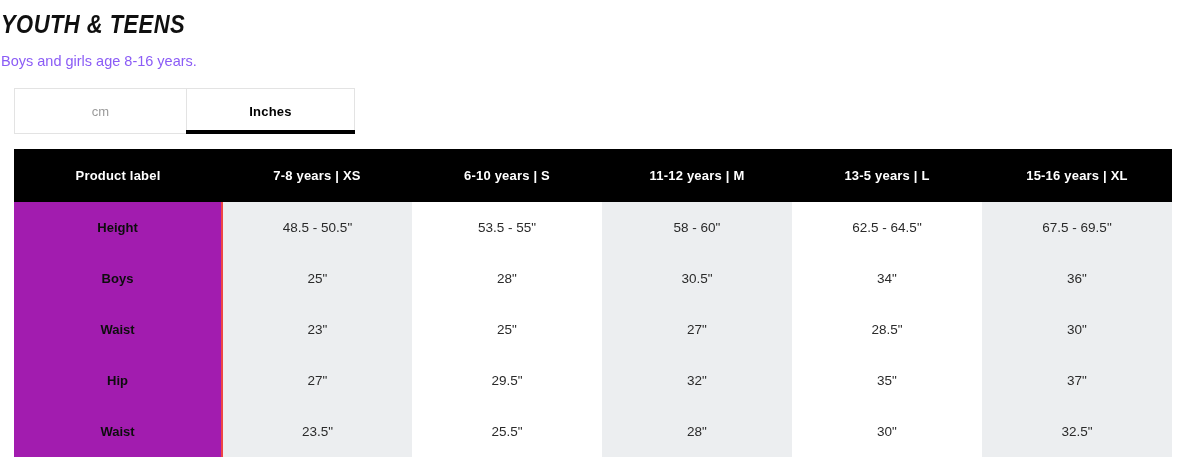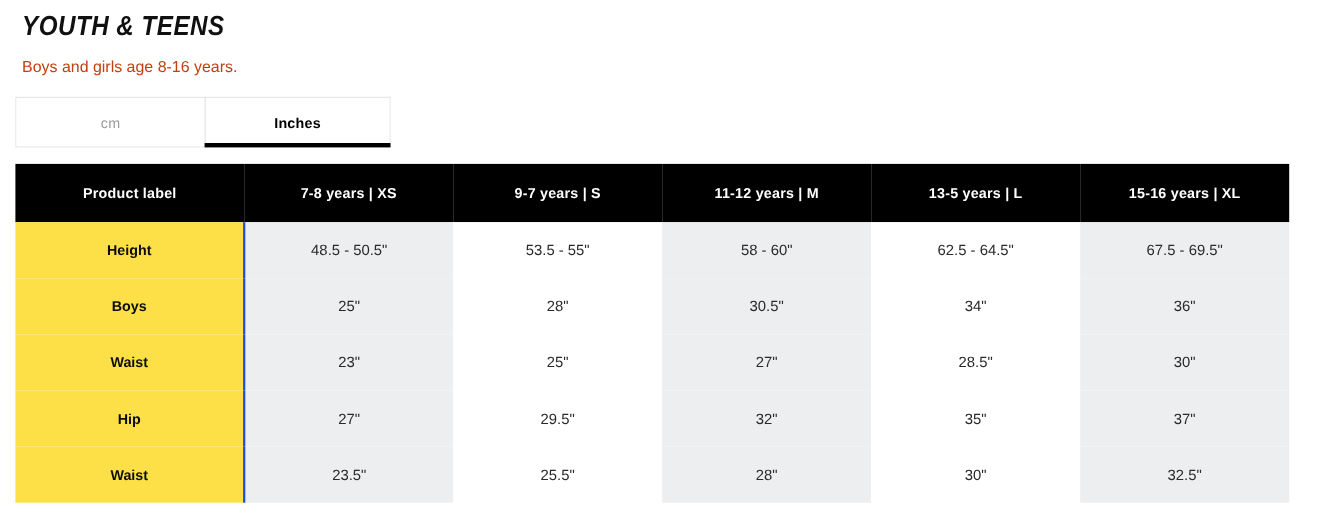--- a/index.html
+++ b/index.html
@@ -14,40 +14,40 @@
 
   .page {
     position: relative;
     width: 1200px;
     height: 469px;
     background: #ffffff;
   }
 
   
   .heading-block {
-    padding: 10px 0 0 20px;
+    padding: 10px 0 0 1px;
   }
 
   .chart-title {
     font-family: "Liberation Sans", sans-serif;
     font-size: 25px;
     font-weight: bold;
     font-style: italic;
     letter-spacing: 0.5px;
     color: #101010;
     line-height: 1.15;
     transform: scaleX(0.88);
     transform-origin: left center;
     white-space: nowrap;
   }
 
   .chart-subtitle {
     margin-top: 13px;
     font-size: 14.5px;
-    color: #c2410c;
+    color: #8b5cf6;
     line-height: 1.3;
   }
 
   
   .unit-tabs {
     position: absolute;
     left: 14px;
     top: 88px;
     display: flex;
     width: 341px;
@@ -131,22 +131,22 @@
     font-size: 13.5px;
     color: #2a2a2a;
     padding: 0 4px;
     white-space: nowrap;
   }
 
   tbody td.row-label {
     font-weight: bold;
     color: #0d0d0d;
     font-size: 13px;
-    background: #fde047;
-    border-right: 2px solid #1d4ed8;
+    background: #a21caf;
+    border-right: 2px solid #ef4444;
   }
 
   tbody td.shaded { background: #eceef0; }
   tbody td.plain  { background: #ffffff; }
 </style>
 </head>
 <body>
 
 <div class="page">
 
@@ -171,21 +171,21 @@
         <col class="size-col">
         <col class="size-col">
         <col class="size-col">
         <col class="size-col">
         <col class="size-col">
       </colgroup>
       <thead>
         <tr>
           <th>Product label</th>
           <th>7-8 years | XS</th>
-          <th>9-7 years | S</th>
+          <th>6-10 years | S</th>
           <th>11-12 years | M</th>
           <th>13-5 years | L</th>
           <th>15-16 years | XL</th>
         </tr>
       </thead>
       <tbody>
         <tr>
           <td class="row-label">Height</td>
           <td class="shaded">48.5 - 50.5"</td>
           <td class="plain">53.5 - 55"</td>

